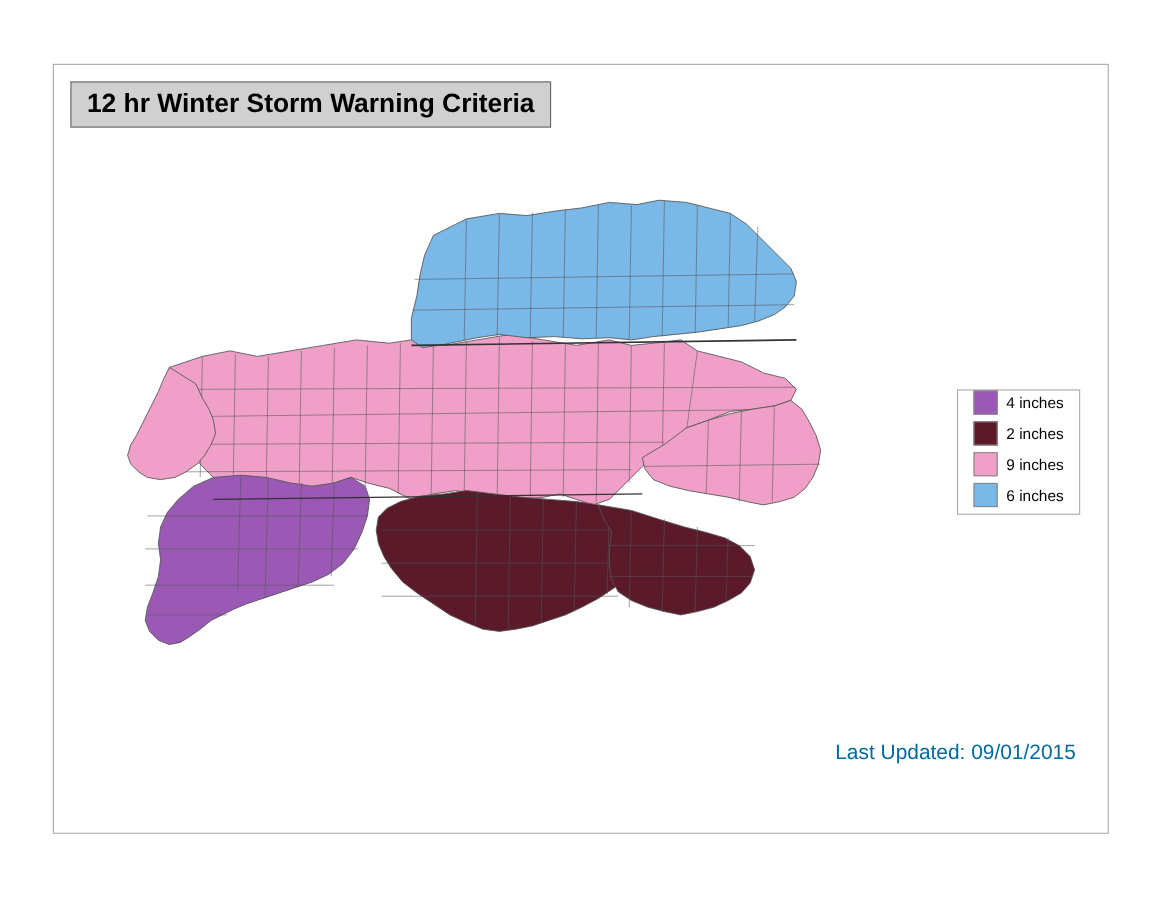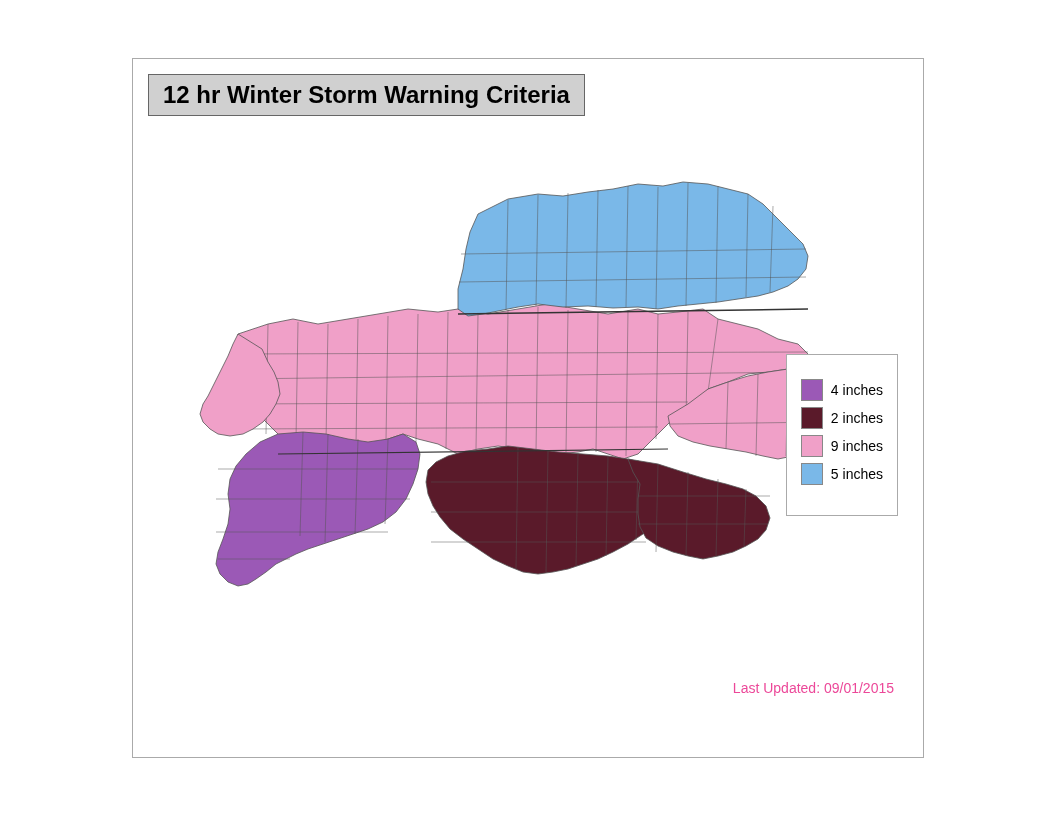--- a/index.html
+++ b/index.html
@@ -6,21 +6,21 @@
     body {
       width: 1056px;
       height: 816px;
       background: #ffffff;
       font-family: Arial, sans-serif;
       display: flex;
       align-items: center;
       justify-content: center;
     }
     .outer-container {
-      width: 792px;
+      width: 960px;
       height: 700px;
       border: 1.5px solid #aaa;
       background: #fff;
       position: relative;
       padding: 15px;
     }
     .title-box {
       display: inline-block;
       background: #d0d0d0;
       border: 1.5px solid #666;
@@ -43,21 +43,21 @@
       position: absolute;
       left: 0;
       top: 0;
     }
     .legend {
       position: absolute;
       right: 10px;
       top: 230px;
       border: 1px solid #aaa;
       background: #fff;
-      padding: 24px 14px;
+      padding: 0 14px;
     }
     .legend-item {
       display: flex;
       align-items: center;
       margin-bottom: 6px;
     }
     .legend-swatch {
       width: 22px;
       height: 22px;
       border: 1px solid #888;
@@ -65,22 +65,22 @@
       flex-shrink: 0;
     }
     .legend-label {
       font-size: 14px;
       color: #000;
     }
     .last-updated {
       position: absolute;
       bottom: 8px;
       right: 14px;
-      font-size: 14px;
-      color: #ec4899;
+      font-size: 19px;
+      color: #0369a1;
     }
   </style>
 </head>
 <body>
 
 <div class="outer-container">
   <div class="title-box">
     <span class="title-text">12 hr Winter Storm Warning Criteria</span>
   </div>
   <div class="map-area">
@@ -192,19 +192,19 @@
       <div class="legend-item">
         <div class="legend-swatch" style="background:#5a1a2a;"></div>
         <span class="legend-label">2 inches</span>
       </div>
       <div class="legend-item">
         <div class="legend-swatch" style="background:#f0a0c8;"></div>
         <span class="legend-label">9 inches</span>
       </div>
       <div class="legend-item">
         <div class="legend-swatch" style="background:#7ab8e8;"></div>
-        <span class="legend-label">5 inches</span>
+        <span class="legend-label">6 inches</span>
       </div>
     </div>
 
     <div class="last-updated">Last Updated:  09/01/2015</div>
   </div>
 </div>
 
 </body></html>

